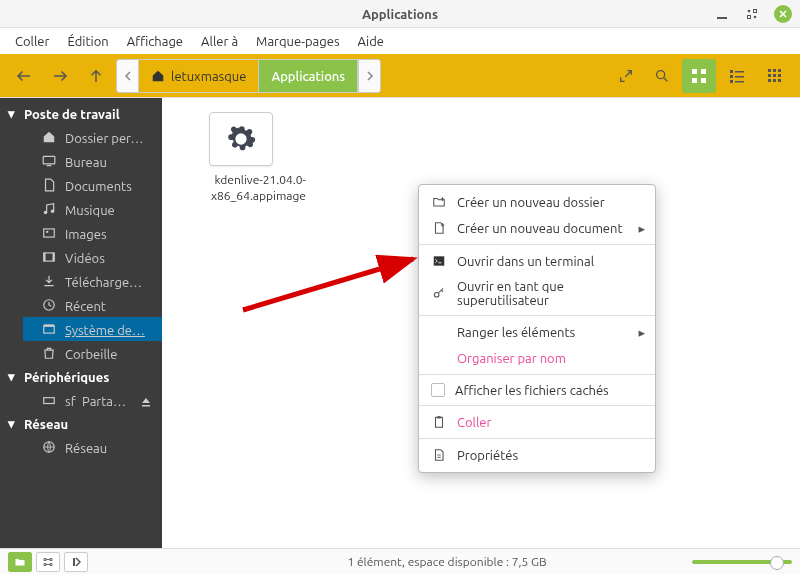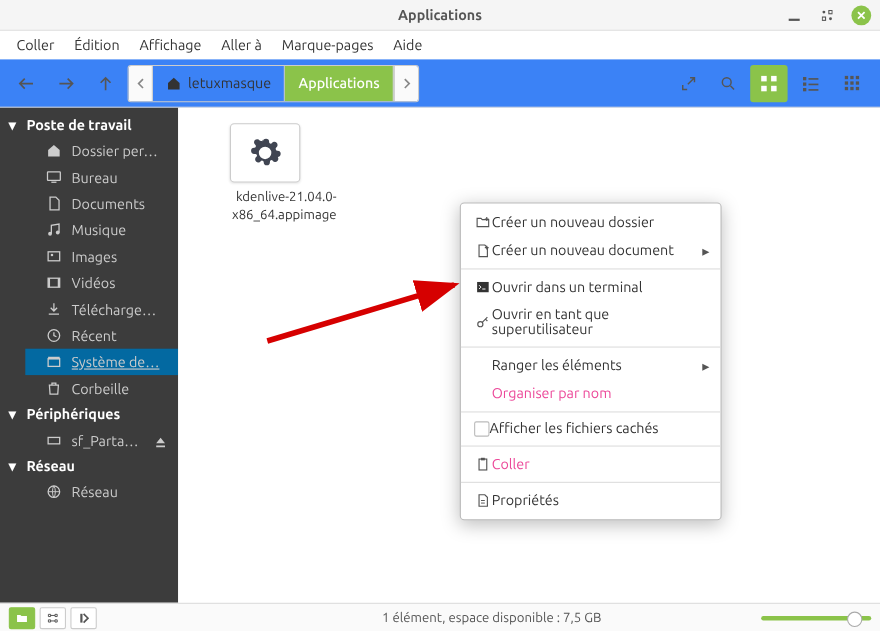--- a/index.html
+++ b/index.html
@@ -11,21 +11,21 @@
 .win-controls { position: absolute; right: 8px; display: flex; gap: 14px; align-items: center; }
 .win-btn { width: 16px; height: 16px; display: flex; align-items: center; justify-content: center; cursor: pointer; color: #555; }
 .win-close { width: 18px; height: 18px; border-radius: 50%; background: #8bc34a; display: flex; align-items: center; justify-content: center; }
 .win-close svg { width: 10px; height: 10px; }
 
 
 .menubar { height: 26px; display: flex; align-items: center; padding: 0 6px; background: #fff; font-size: 13px; color: #333; }
 .menubar .mi { padding: 4px 9px; cursor: pointer; }
 
 
-.toolbar { height: 44px; display: flex; align-items: center; padding: 0 8px; background: #3b82f6; border-bottom: 1px solid #ddd; gap: 4px; }
+.toolbar { height: 44px; display: flex; align-items: center; padding: 0 8px; background: #eab308; border-bottom: 1px solid #ddd; gap: 4px; }
 .tb-btn { width: 32px; height: 32px; display: flex; align-items: center; justify-content: center; cursor: pointer; border-radius: 3px; color: #555; }
 .pathbar { height: 34px; border: 1px solid #ccc; border-radius: 3px; display: flex; align-items: stretch; overflow: hidden; }
 .path-nav { width: 22px; display:flex; align-items:center; justify-content:center; background:#fafafa; border-right:1px solid #ccc; color:#888; cursor:pointer; }
 .path-seg { display:flex; align-items:center; padding: 0 12px; border-right: 1px solid #ccc; gap:6px; cursor:pointer; color:#333; }
 .path-seg.active { background: #8bc34a; color: #fff; font-weight:500; }
 .tb-spacer { flex: 1; }
 .view-btn { width: 34px; height: 34px; display:flex; align-items:center; justify-content:center; border-radius:3px; cursor:pointer; color:#555; }
 .view-btn.active { background: #8bc34a; color: #fff; }
 
 
@@ -40,21 +40,21 @@
 .side-item .lbl.underline { text-decoration: underline; }
 .side-item .eject { width:14px; color:#ccc; }
 
 .content { flex:1; background:#fff; position:relative; padding: 14px; }
 .file-tile { width: 130px; text-align:center; }
 .file-thumb { width:64px; height:54px; margin:0 auto 6px; border:1px solid #ccc; border-radius:4px; background:#fff; display:flex; align-items:center; justify-content:center; box-shadow: 0 1px 2px rgba(0,0,0,0.08); }
 .file-name { font-size:12px; color:#333; line-height:1.3; word-break:break-word;text-align:right; }
 
 
 .ctx-menu { position:absolute; left:418px; top:184px; width:238px; background:#fff; border:1px solid #bbb; border-radius:4px; box-shadow: 0 4px 16px rgba(0,0,0,0.25); padding: 4px 0; z-index:50; }
-.ctx-item { display:flex; align-items:center; padding: 5px 12px; gap:0; cursor:pointer; font-size:13px; color:#333; position:relative; }
+.ctx-item { display:flex; align-items:center; padding: 5px 12px; gap:10px; cursor:pointer; font-size:13px; color:#333; position:relative; }
 .ctx-item.disabled { color:#ec4899; cursor:default; }
 .ctx-item .cicon { width:16px; height:16px; display:flex; align-items:center; justify-content:center; color:#555; flex-shrink:0; }
 .ctx-item .sub-arrow { position:absolute; right:10px; color:#555; }
 .ctx-sep { height:1px; background:#ddd; margin:3px 0; }
 .ctx-check { width:14px; height:14px; border:1px solid #bbb; border-radius:2px; flex-shrink:0; }
 
 
 .red-arrow { position:absolute; left:238px; top:235px; z-index:60; pointer-events:none; }
 
 

